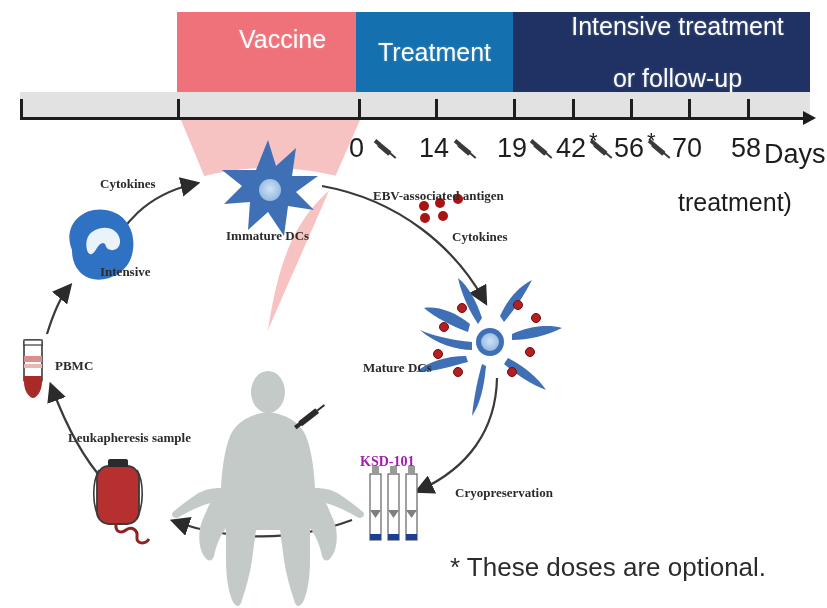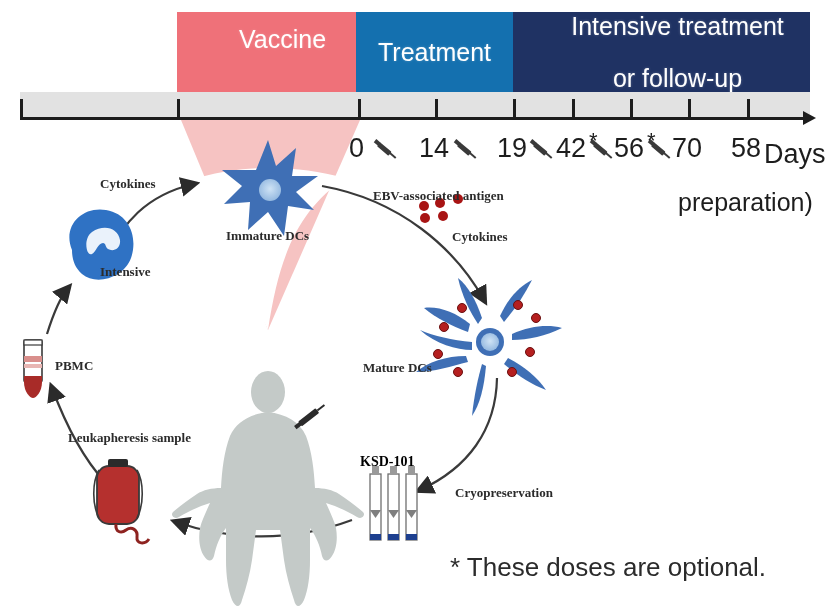--- a/index.html
+++ b/index.html
@@ -43,21 +43,21 @@
   .cone{position:absolute;left:0;top:0;width:827px;height:608px;pointer-events:none;}
 
   
   .cyclesvg{position:absolute;left:0;top:0;width:827px;height:608px;}
 
   .lbl{position:absolute;font-family:"Liberation Serif",serif;font-weight:bold;color:#2b2b2b;white-space:nowrap;}
   .lbl-sm{font-size:13px;}
 
   .footnote{position:absolute;left:450px;top:552px;font-size:26px;color:#2b2b2b;white-space:nowrap;}
 
-  .ksd{position:absolute;font-family:"Liberation Serif",serif;font-weight:bold;font-size:14px;color:#000000;}
+  .ksd{position:absolute;font-family:"Liberation Serif",serif;font-weight:bold;font-size:14px;color:#a21caf;}
 </style>
 </head>
 <body>
 
 <div id="stage">
 
   <div class="phasebar">
     <div class="phase p-vaccine">
       <span>
         <span>Vaccine</span><br>
@@ -91,21 +91,21 @@
 
   <div class="daylabel" style="left:349px">0</div>
   <div class="daylabel" style="left:419px">14</div>
   <div class="daylabel" style="left:497px">19</div>
   <div class="daylabel" style="left:556px">42</div>
   <div class="daylabel" style="left:614px">56</div>
   <div class="daylabel" style="left:672px">70</div>
   <div class="daylabel" style="left:731px">58</div>
   <div class="daysuffix" style="left:764px">Days</div>
 
-  <div class="clin" style="left:678px;top:188px">preparation)</div>
+  <div class="clin" style="left:678px;top:188px">treatment)</div>
 
   <div class="syr" style="left:372px;top:144px;transform:rotate(40deg)">
     <i class="plunger"></i>
       <i class="body"></i>
       <i class="needle"></i>
     </div>
   <div class="syr" style="left:452px;top:144px;transform:rotate(40deg)">
     <i class="plunger"></i>
       <i class="body"></i>
       <i class="needle"></i>

